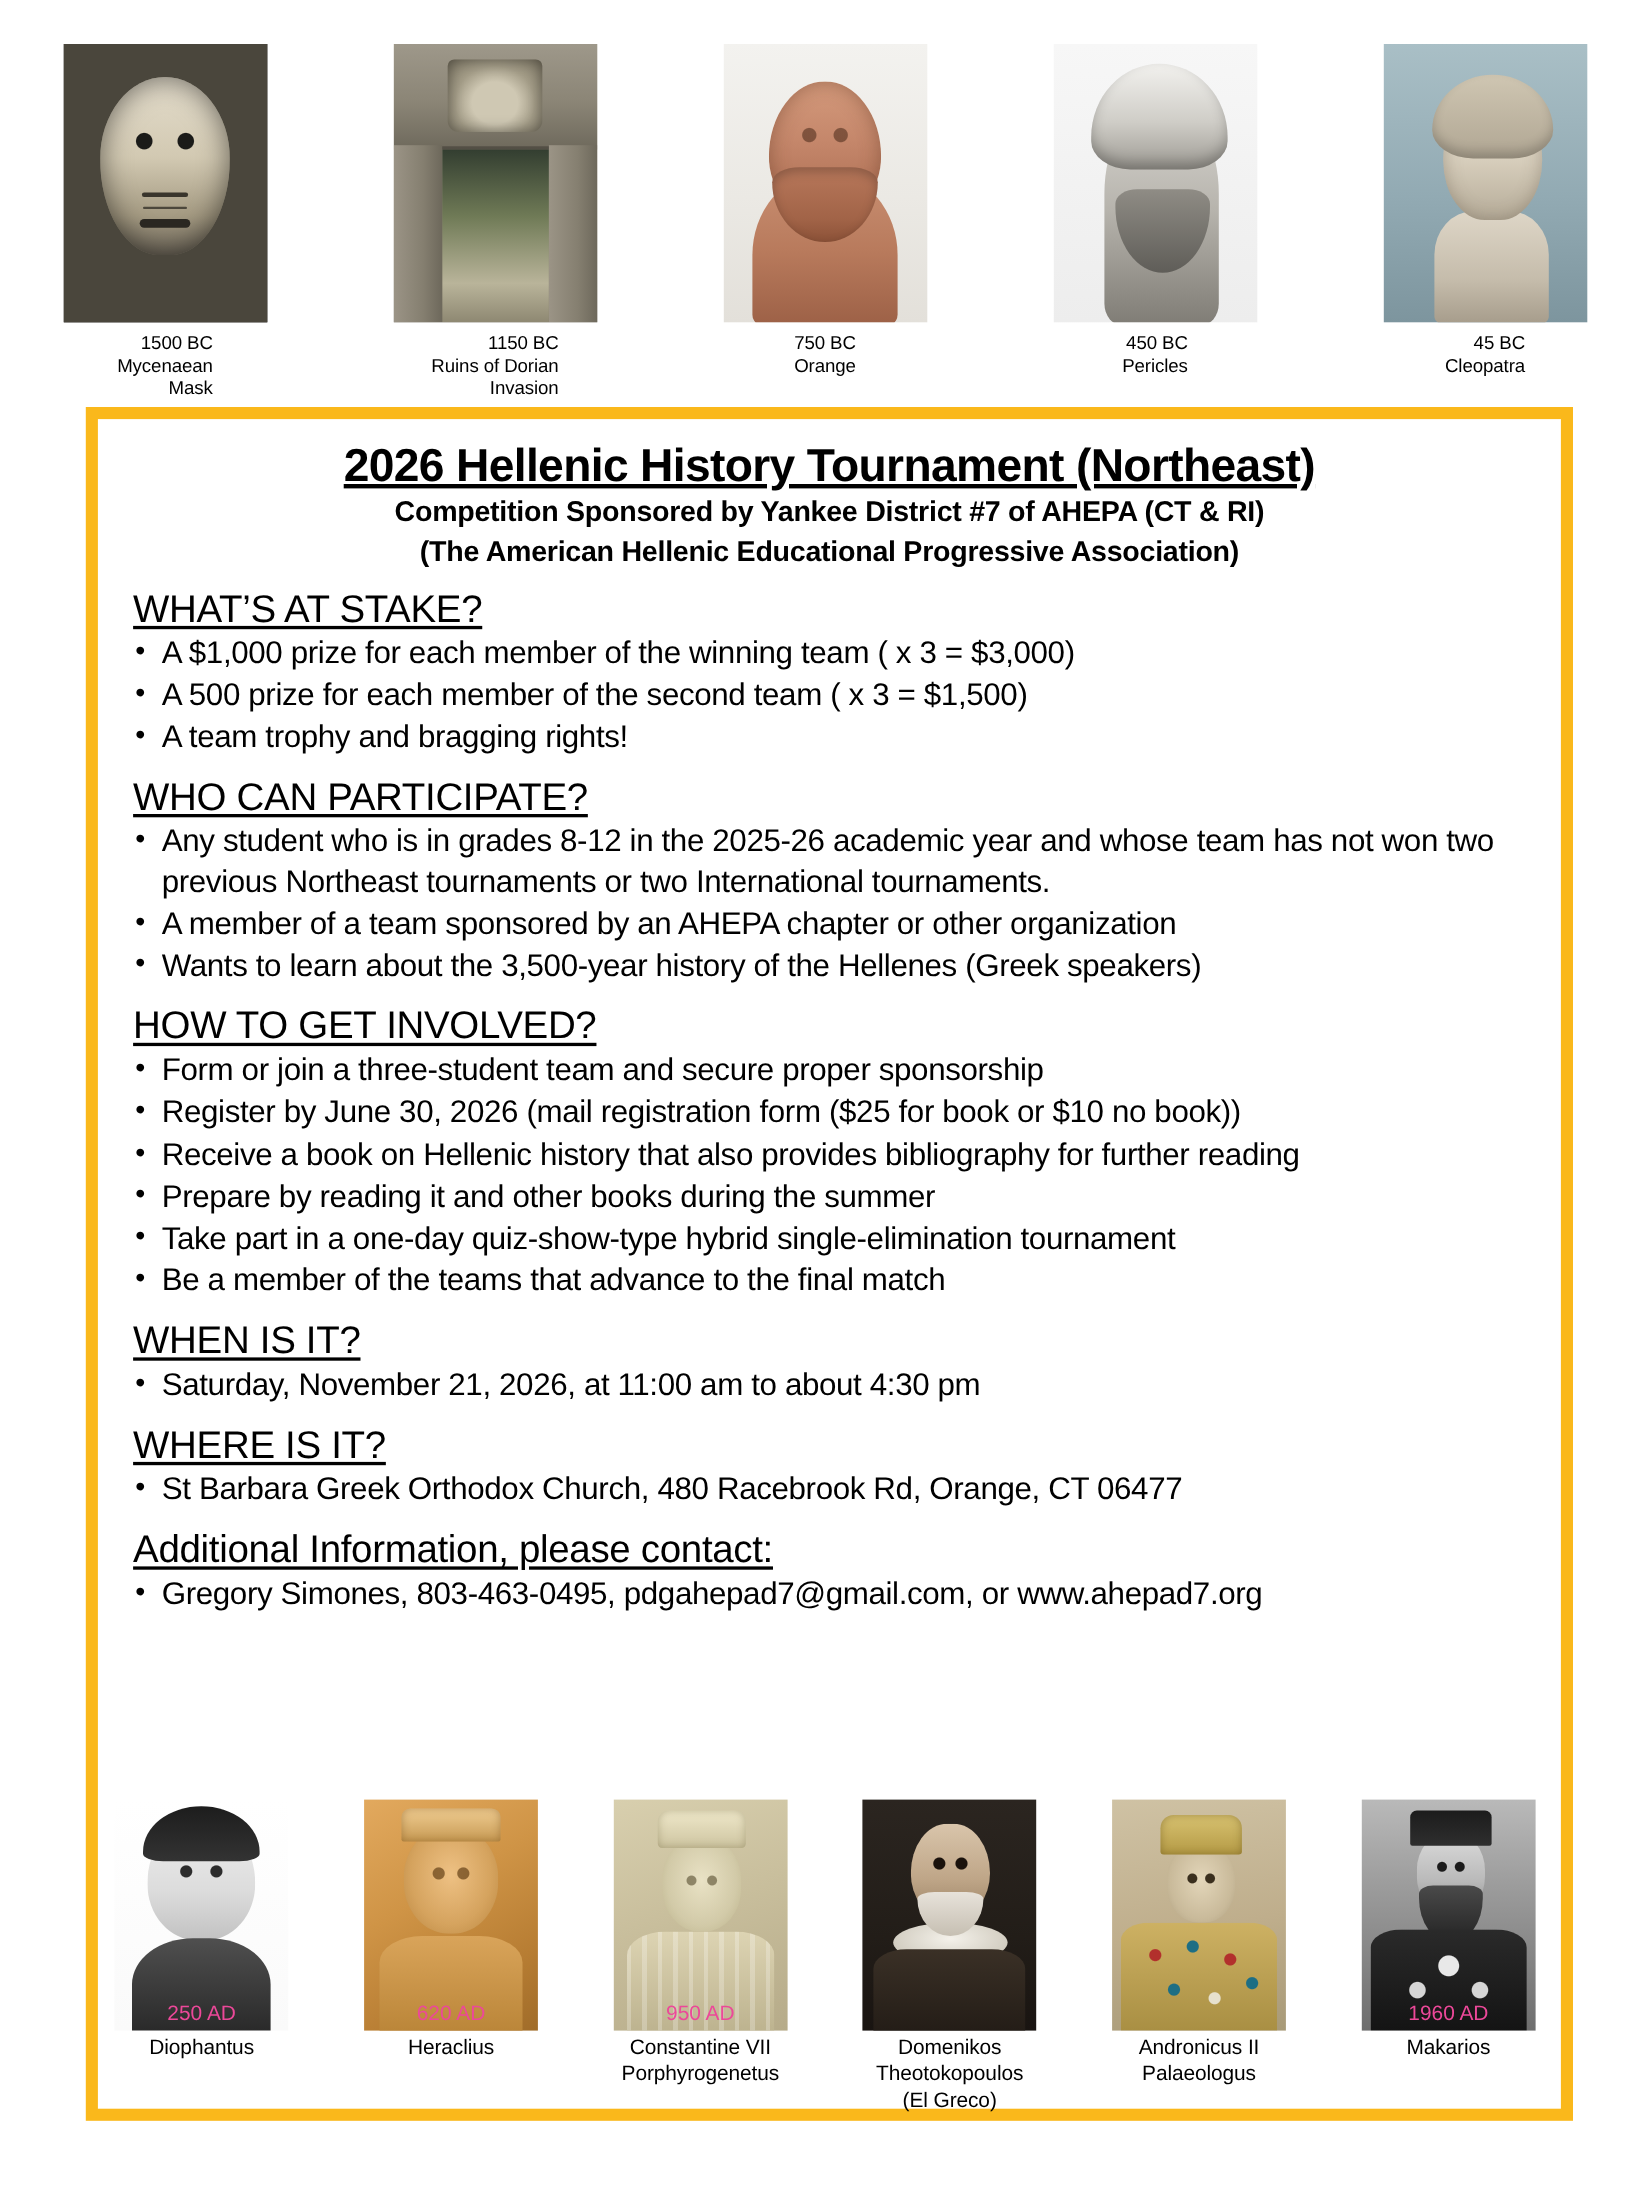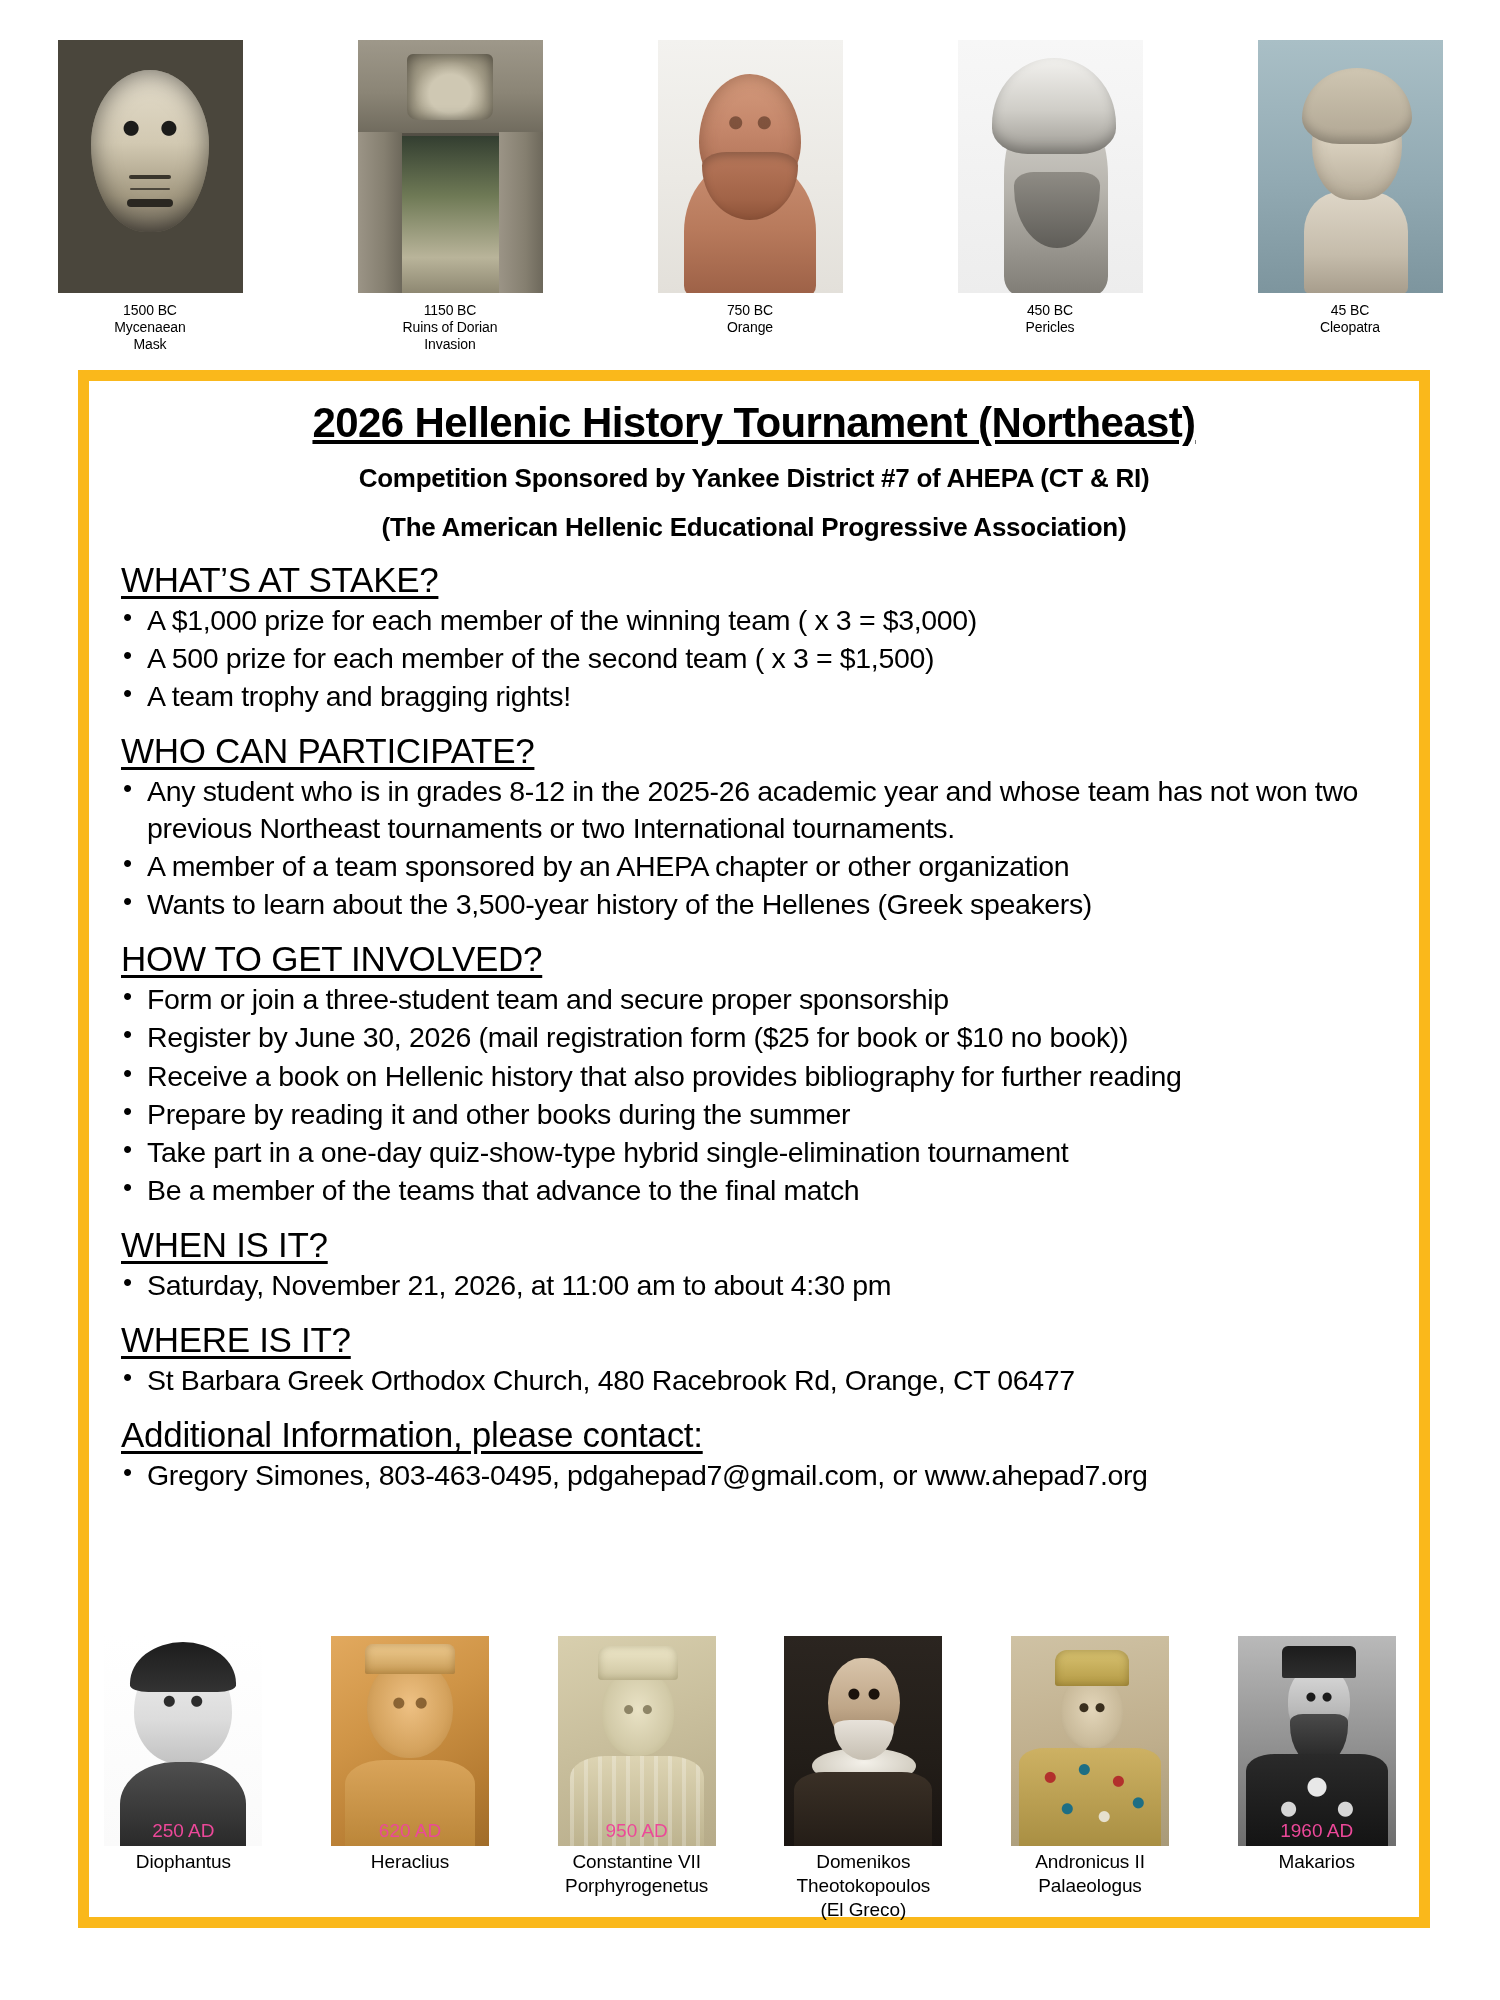--- a/index.html
+++ b/index.html
@@ -33,22 +33,22 @@
     padding-top: 40px;
   }
   .tl-img {
     position: relative;
     overflow: hidden;
     background: #111;
     border: 0;
   }
   .tl-cap {
     margin-top: 9px;
-    text-align: center;
-    font-size: 14px;
+    text-align: right;
+    font-size: 17px;
     line-height: 1.22;
     font-family: "Liberation Sans", sans-serif;
     color: #000;
     letter-spacing: -0.1px;
   }
 
   
   .pic-mask {
     width: 185px; height: 253px;
     background:
@@ -218,21 +218,21 @@
     margin: 8px 0 0 0;
     letter-spacing: -0.6px;
   }
   .title u { text-decoration: underline; text-underline-offset: 3px; }
 
   .subtitle {
     text-align: center;
     font-size: 26px;
     font-weight: bold;
     line-height: 1.26;
-    margin: 16px 0 0 0;
+    margin: 3px 0 0 0;
     letter-spacing: -0.25px;
   }
 
   .section { margin-top: 16px; }
   .section:first-of-type { margin-top: 22px; }
 
   .sec-head {
     font-size: 35px;
     font-weight: normal;
     text-decoration: underline;

